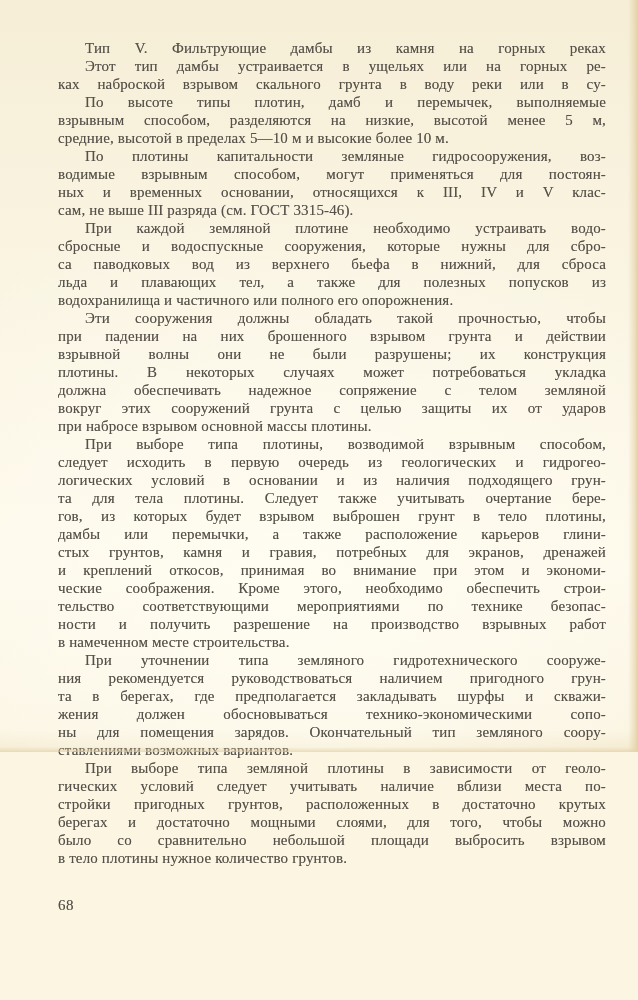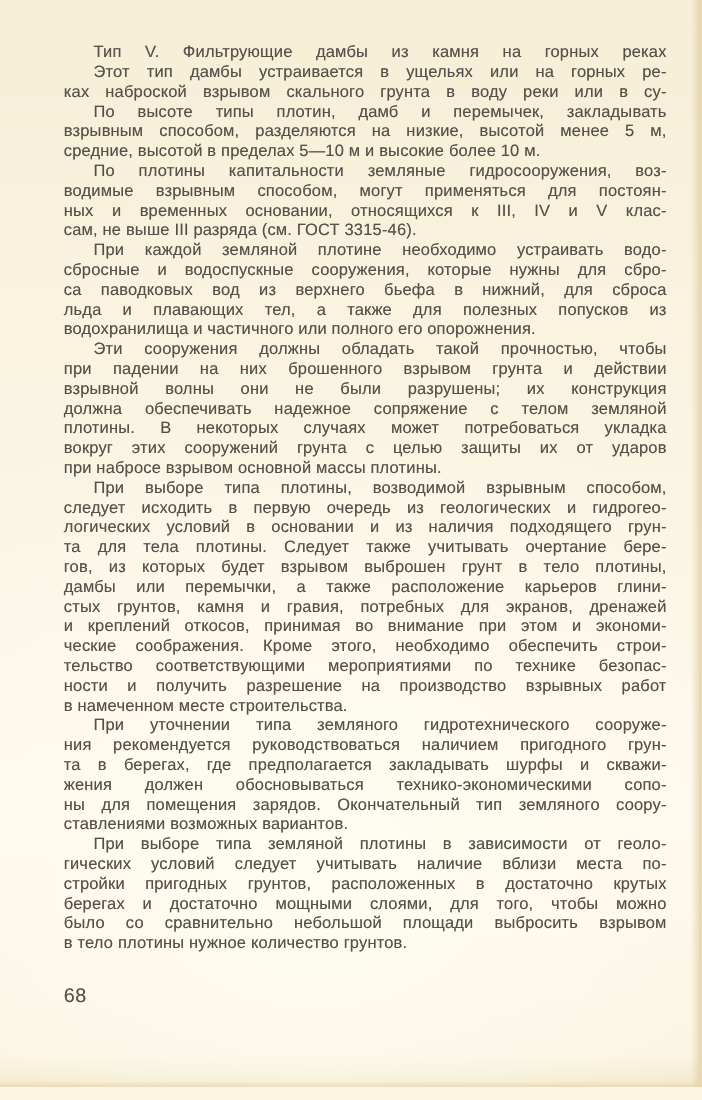--- a/index.html
+++ b/index.html
@@ -6,26 +6,26 @@
     margin: 0;
     padding: 0;
     width: 638px;
     height: 1000px;
     overflow: hidden;
     background: #fbf5e2;
   }
   .page {
     position: relative;
     width: 638px;
-    height: 988px;
+    height: 752px;
     background:
       radial-gradient(ellipse 900px 700px at 45% 80%, rgba(255,253,243,0.9) 0%, rgba(255,253,243,0) 60%),
       linear-gradient(180deg, #f6eed6 0%, #f9f3e0 30%, #fdf8e9 75%, #faf3df 97%, #f0e3c2 100%),
       #f8f1dd;
-    font-family: Liberation Sans, sans-serif;
+    font-family: Liberation Serif, serif;
     color: #55514a;
   }
   .edge-right {
     position: absolute;
     top: 0; right: 0;
     width: 10px; height: 100%;
     background: linear-gradient(90deg, rgba(230,212,170,0) 0%, rgba(224,204,158,0.55) 70%, #e2cfa4 100%);
   }
   .edge-bottom {
     position: absolute;
@@ -53,51 +53,51 @@
   .line.para-last {
     text-align-last: left;
   }
   .line.para-first {
     text-indent: 27px;
   }
   .page-number {
     position: absolute;
     left: 58px;
     top: 896px;
-    font-size: 18px;
+    font-size: 15px;
     line-height: 18px;
     letter-spacing: 0.5px;
     text-shadow: 0 0 0.5px rgba(96,90,78,0.55);
   }
 </style>
 </head>
 <body>
 
 <div class="page">
   <div class="text-block" id="text-block">
       <div class="line para-first">Тип V. Фильтрующие дамбы из камня на горных реках</div>
       <div class="line para-first">Этот тип дамбы устраивается в ущельях или на горных ре-</div>
       <div class="line">ках наброской взрывом скального грунта в воду реки или в су-</div>
-      <div class="line para-first">По высоте типы плотин, дамб и перемычек, закладывать</div>
+      <div class="line para-first">По высоте типы плотин, дамб и перемычек, выполняемые</div>
       <div class="line">взрывным способом, разделяются на низкие, высотой менее 5 м,</div>
       <div class="line para-last">средние, высотой в пределах 5—10 м и высокие более 10 м.</div>
       <div class="line para-first">По плотины капитальности земляные гидросооружения, воз-</div>
       <div class="line">водимые взрывным способом, могут применяться для постоян-</div>
       <div class="line">ных и временных основании, относящихся к III, IV и V клас-</div>
       <div class="line para-last">сам, не выше III разряда (см. ГОСТ 3315-46).</div>
       <div class="line para-first">При каждой земляной плотине необходимо устраивать водо-</div>
       <div class="line">сбросные и водоспускные сооружения, которые нужны для сбро-</div>
       <div class="line">са паводковых вод из верхнего бьефа в нижний, для сброса</div>
       <div class="line">льда и плавающих тел, а также для полезных попусков из</div>
       <div class="line para-last">водохранилища и частичного или полного его опорожнения.</div>
       <div class="line para-first">Эти сооружения должны обладать такой прочностью, чтобы</div>
       <div class="line">при падении на них брошенного взрывом грунта и действии</div>
       <div class="line">взрывной волны они не были разрушены; их конструкция</div>
+      <div class="line">плотины. В некоторых случаях может потребоваться укладка</div>
       <div class="line">должна обеспечивать надежное сопряжение с телом земляной</div>
-      <div class="line">плотины. В некоторых случаях может потребоваться укладка</div>
       <div class="line">вокруг этих сооружений грунта с целью защиты их от ударов</div>
       <div class="line para-last">при набросе взрывом основной массы плотины.</div>
       <div class="line para-first">При выборе типа плотины, возводимой взрывным способом,</div>
       <div class="line">следует исходить в первую очередь из геологических и гидрогео-</div>
       <div class="line">логических условий в основании и из наличия подходящего грун-</div>
       <div class="line">та для тела плотины. Следует также учитывать очертание бере-</div>
       <div class="line">гов, из которых будет взрывом выброшен грунт в тело плотины,</div>
       <div class="line">дамбы или перемычки, а также расположение карьеров глини-</div>
       <div class="line">стых грунтов, камня и гравия, потребных для экранов, дренажей</div>
       <div class="line">и креплений откосов, принимая во внимание при этом и экономи-</div>

